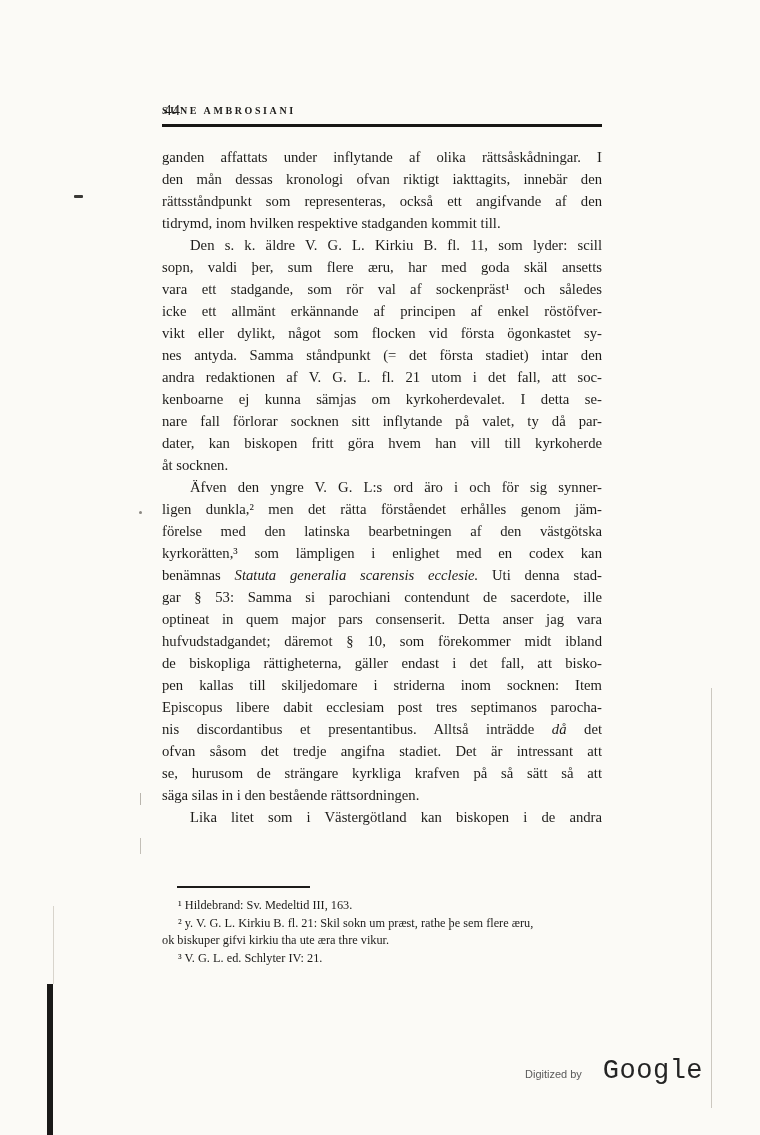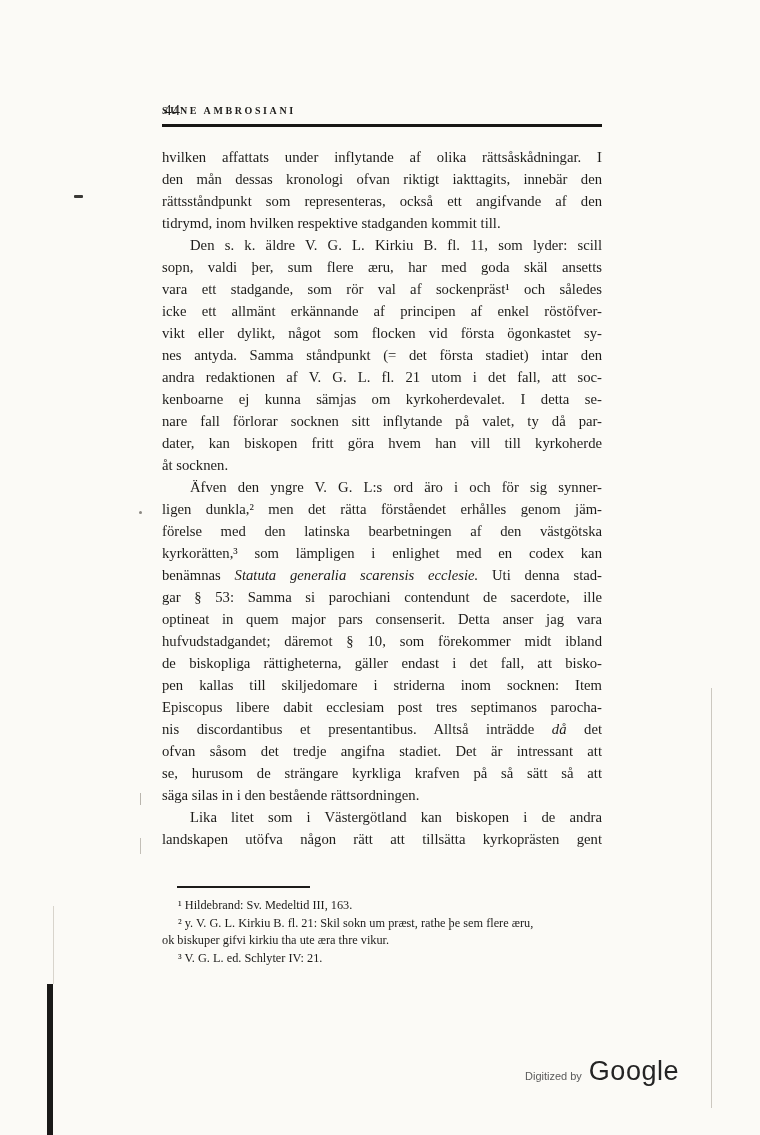--- a/index.html
+++ b/index.html
@@ -32,42 +32,42 @@
   .fn-rule{position:absolute;left:177px;top:886px;width:133px;height:2px;background:#1c1b19;}
   .footnotes{
     position:absolute;left:162px;top:897px;width:442px;
     font-size:12.3px;line-height:17.5px;
   }
   .fline{text-align:justify;}
   .fline.indent{text-indent:16px;}
   
   .digitized{position:absolute;left:525px;top:1056px;white-space:nowrap;}
   .dby{font-family:"Liberation Sans", sans-serif;font-size:11px;color:var(--watermark-gray);margin-top:44px;}
-  .glogo{font-family:Liberation Sans, sans-serif;font-size:27px;color:#242424;letter-spacing:.5px;margin-left:3px;}
+  .glogo{font-family:Liberation Mono, monospace;font-size:27px;color:#242424;letter-spacing:.5px;margin-left:17px;}
   
   .art{position:absolute;background:#1a1918;}
   .art-bar{left:47px;top:984px;width:6px;height:151px;}
   .art-dash{left:74px;top:195px;width:9px;height:3px;border-radius:1px;background:#3a3936;}
   .art-dot{left:139px;top:511px;width:3px;height:3px;border-radius:50%;background:#8a8781;}
   .art-tick1{left:140px;top:793px;width:1px;height:12px;background:#b9b5ad;}
   .art-tick2{left:140px;top:838px;width:1px;height:16px;background:#c3bfb7;}
   .art-rline{left:711px;top:688px;width:1px;height:420px;background:#ccc8c0;}
   .art-lline{left:53px;top:906px;width:1px;height:78px;background:#d8d4cc;}
 </style>
 </head>
 <body>
 
 <div class="page">
 
   <span class="page-num">44</span>
   <div class="running-title">SUNE AMBROSIANI</div>
   <div class="header-rule"></div>
 
   <div class="body-text">
-      <div class="line">hvilken affattats under inflytande af olika rättsåskådningar. I</div>
+      <div class="line">ganden affattats under inflytande af olika rättsåskådningar. I</div>
       <div class="line">den mån dessas kronologi ofvan riktigt iakttagits, innebär den</div>
       <div class="line">rättsståndpunkt som representeras, också ett angifvande af den</div>
       <div class="line last">tidrymd, inom hvilken respektive stadganden kommit till.</div>
       <div class="line indent">Den s. k. äldre V. G. L. Kirkiu B. fl. 11, som lyder: scill</div>
       <div class="line">sopn, valdi þer, sum flere æru, har med goda skäl ansetts</div>
       <div class="line">vara ett stadgande, som rör val af sockenpräst¹ och således</div>
       <div class="line">icke ett allmänt erkännande af principen af enkel röstöfver-</div>
       <div class="line">vikt eller dylikt, något som flocken vid första ögonkastet sy-</div>
       <div class="line">nes antyda. Samma ståndpunkt (= det första stadiet) intar den</div>
       <div class="line">andra redaktionen af V. G. L. fl. 21 utom i det fall, att soc-</div>
@@ -84,21 +84,20 @@
       <div class="line">optineat in quem major pars consenserit. Detta anser jag vara</div>
       <div class="line">hufvudstadgandet; däremot § 10, som förekommer midt ibland</div>
       <div class="line">de biskopliga rättigheterna, gäller endast i det fall, att bisko-</div>
       <div class="line">pen kallas till skiljedomare i striderna inom socknen: Item</div>
       <div class="line">Episcopus libere dabit ecclesiam post tres septimanos parocha-</div>
       <div class="line">nis discordantibus et presentantibus. Alltså inträdde <i>då</i> det</div>
       <div class="line">ofvan såsom det tredje angifna stadiet. Det är intressant att</div>
       <div class="line">se, hurusom de strängare kyrkliga krafven på så sätt så att</div>
       <div class="line last">säga silas in i den bestående rättsordningen.</div>
       <div class="line indent">Lika litet som i Västergötland kan biskopen i de andra</div>
-      <div class="line">landskapen utöfva någon rätt att tillsätta kyrkoprästen gent</div>
     </div>
 
   <div class="fn-rule"></div>
   <div class="footnotes">
       <div class="fline indent">¹ Hildebrand: Sv. Medeltid III, 163.</div>
       <div class="fline indent">² y. V. G. L. Kirkiu B. fl. 21:  Skil sokn um præst, rathe þe sem flere æru,</div>
       <div class="fline">ok biskuper gifvi kirkiu tha ute æra thre vikur.</div>
       <div class="fline indent">³ V. G. L. ed. Schlyter IV: 21.</div>
     </div>
 

